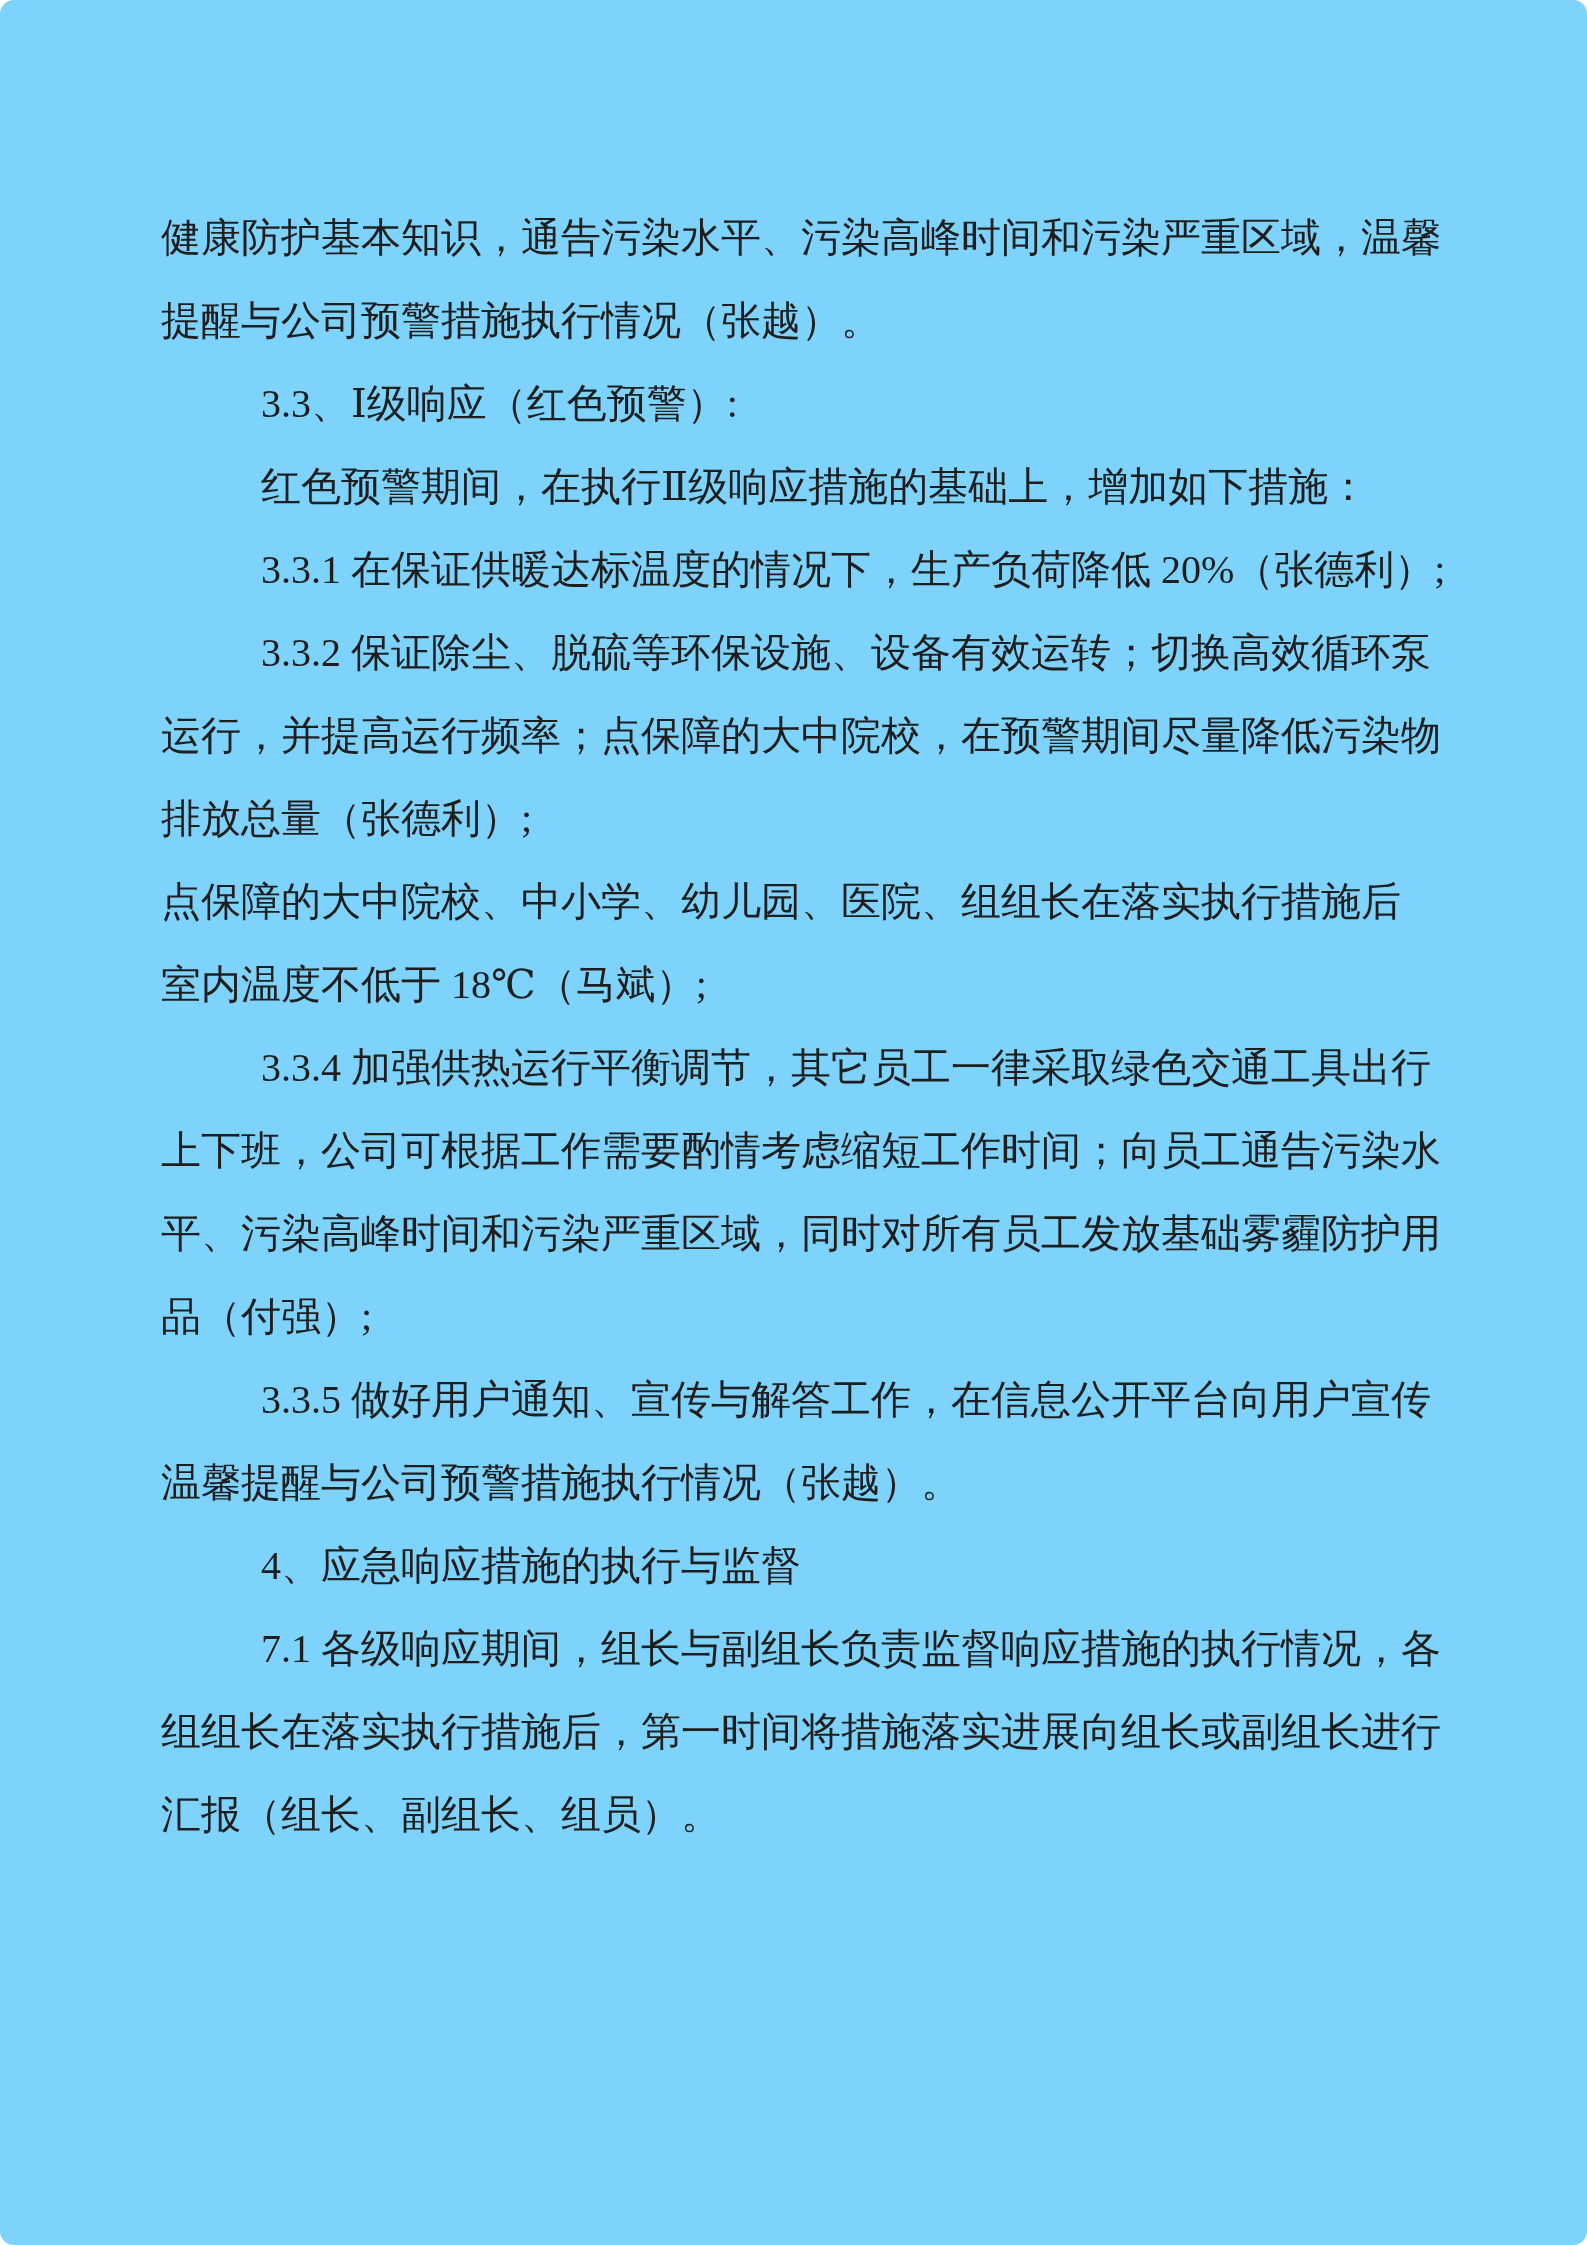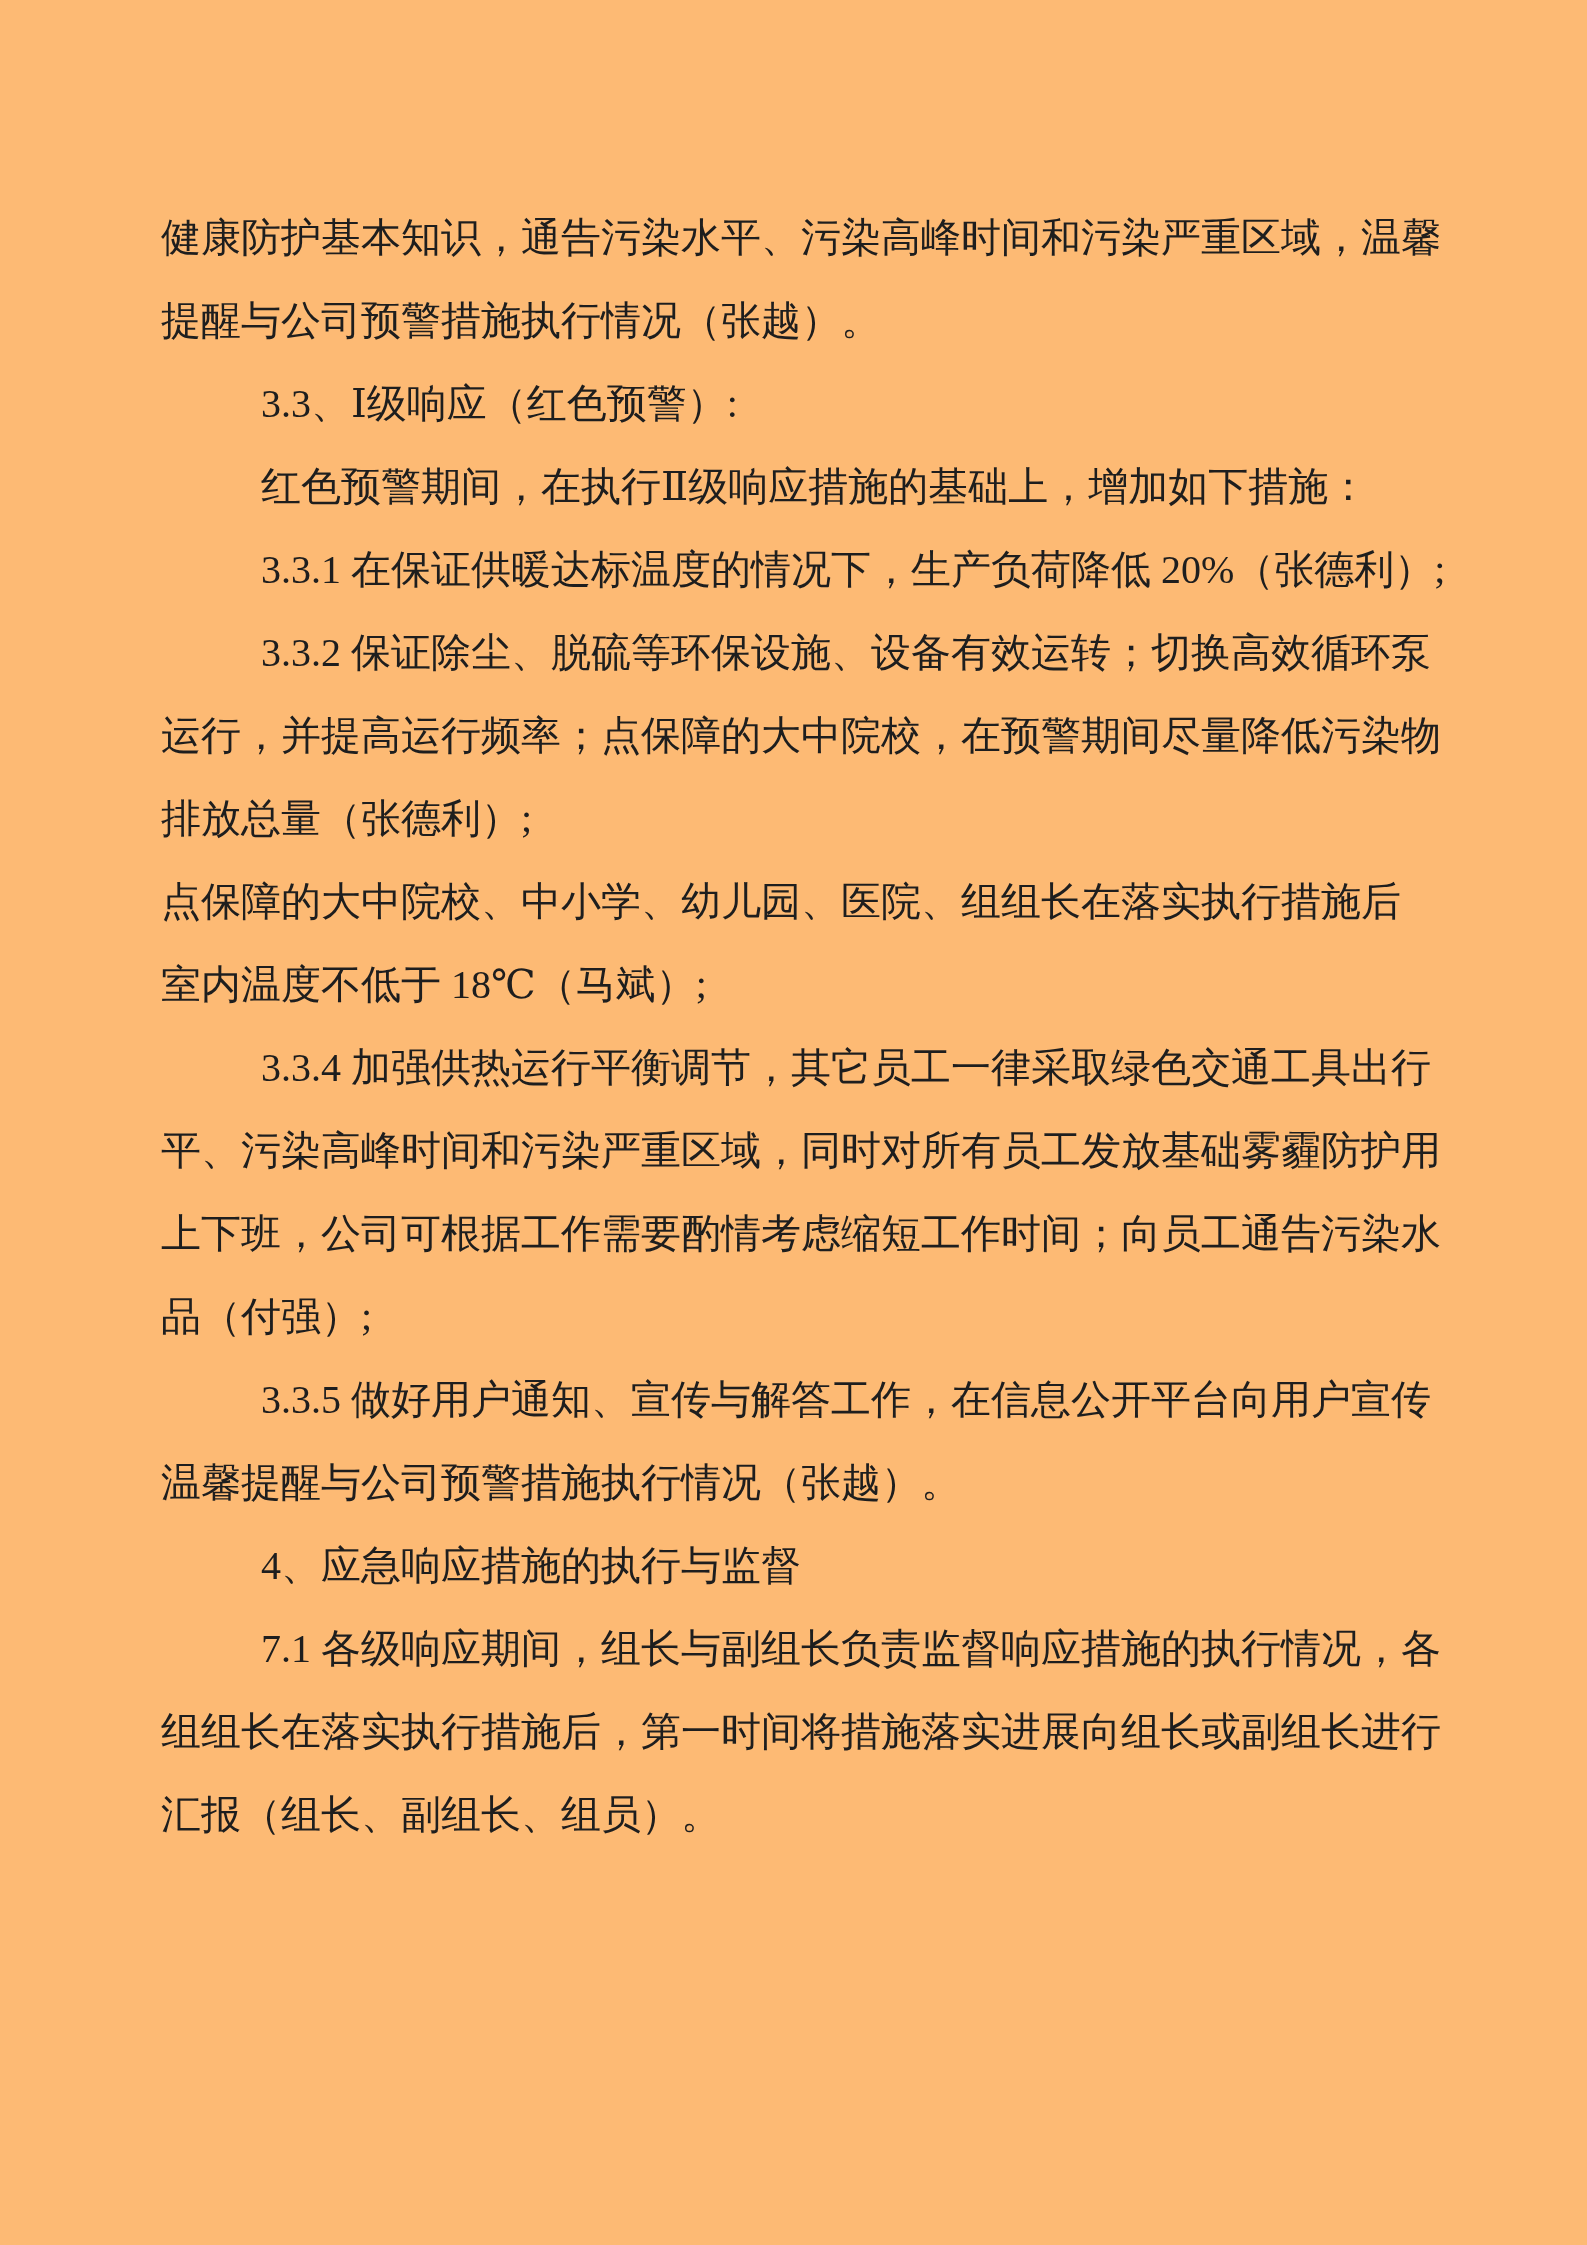--- a/index.html
+++ b/index.html
@@ -4,24 +4,25 @@
 <style>
   html, body {
     margin: 0;
     padding: 0;
     background: #ffffff;
   }
   .page {
     position: relative;
     width: 1587px;
     height: 2245px;
-    background: #fdba74;
+    background: #7dd3fc;
     overflow: hidden;
     font-family: "Liberation Serif", "DejaVu Serif", serif;
     color: #1e1e1e;
+    border-radius: 14px;
   }
   .content {
     position: absolute;
     top: 196px;
     left: 161px;
     width: 1240px;
   }
   .line {
     font-size: 40px;
     line-height: 83px;
@@ -46,22 +47,22 @@
     <div class="line">提醒与公司预警措施执行情况（张越）。</div>
     <div class="line indent">3.3、Ⅰ级响应（红色预警）:</div>
     <div class="line indent">红色预警期间，在执行Ⅱ级响应措施的基础上，增加如下措施：</div>
     <div class="line indent">3.3.1 在保证供暖达标温度的情况下，生产负荷降低 20%（张德利）;</div>
     <div class="line indent">3.3.2 保证除尘、脱硫等环保设施、设备有效运转；切换高效循环泵</div>
     <div class="line">运行，并提高运行频率；点保障的大中院校，在预警期间尽量降低污染物</div>
     <div class="line">排放总量（张德利）;</div>
     <div class="line">点保障的大中院校、中小学、幼儿园、医院、组组长在落实执行措施后</div>
     <div class="line">室内温度不低于 18℃（马斌）;</div>
     <div class="line indent">3.3.4 加强供热运行平衡调节，其它员工一律采取绿色交通工具出行</div>
+    <div class="line">上下班，公司可根据工作需要酌情考虑缩短工作时间；向员工通告污染水</div>
     <div class="line">平、污染高峰时间和污染严重区域，同时对所有员工发放基础雾霾防护用</div>
-    <div class="line">上下班，公司可根据工作需要酌情考虑缩短工作时间；向员工通告污染水</div>
     <div class="line">品（付强）;</div>
     <div class="line indent">3.3.5 做好用户通知、宣传与解答工作，在信息公开平台向用户宣传</div>
     <div class="line">温馨提醒与公司预警措施执行情况（张越）。</div>
     <div class="line indent bold">4、应急响应措施的执行与监督</div>
     <div class="line indent">7.1 各级响应期间，组长与副组长负责监督响应措施的执行情况，各</div>
     <div class="line">组组长在落实执行措施后，第一时间将措施落实进展向组长或副组长进行</div>
     <div class="line">汇报（组长、副组长、组员）。</div>
   </div>
 </div>
 

